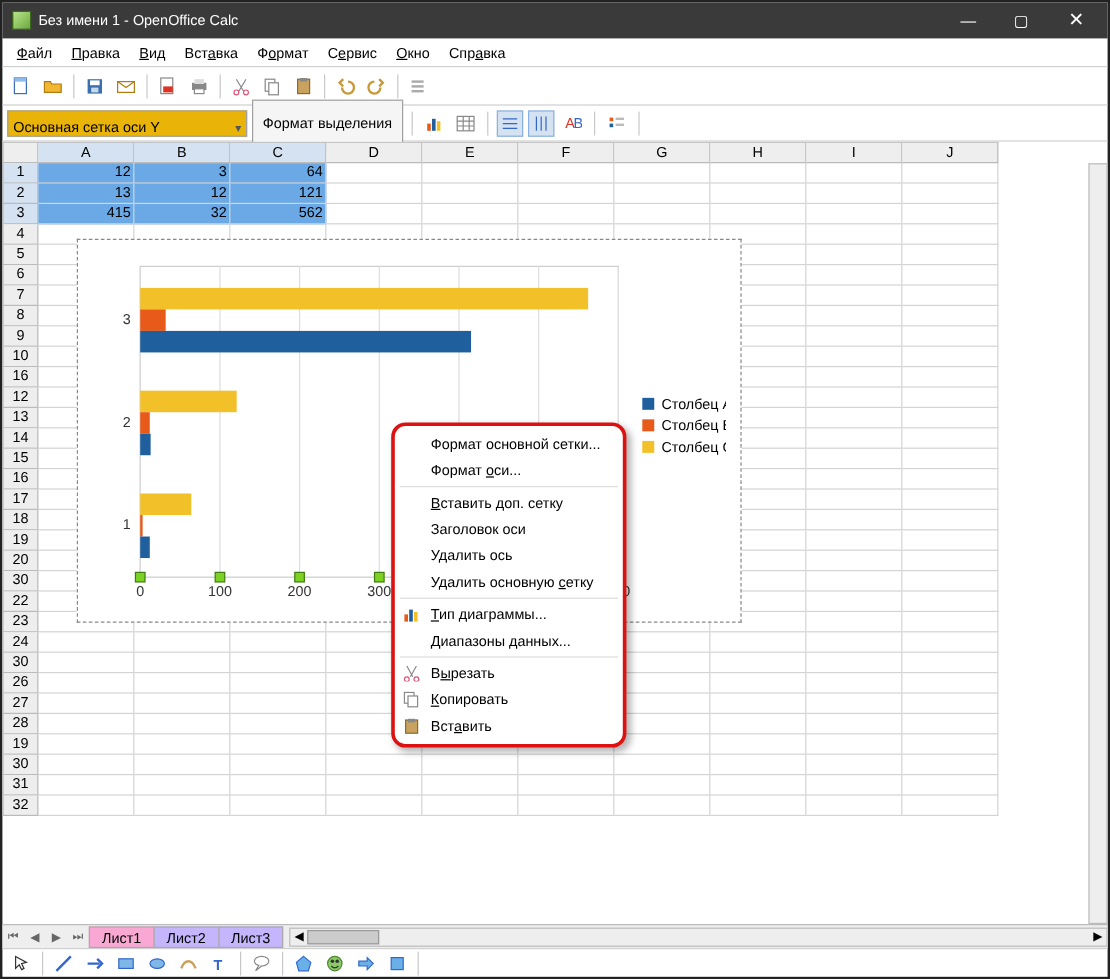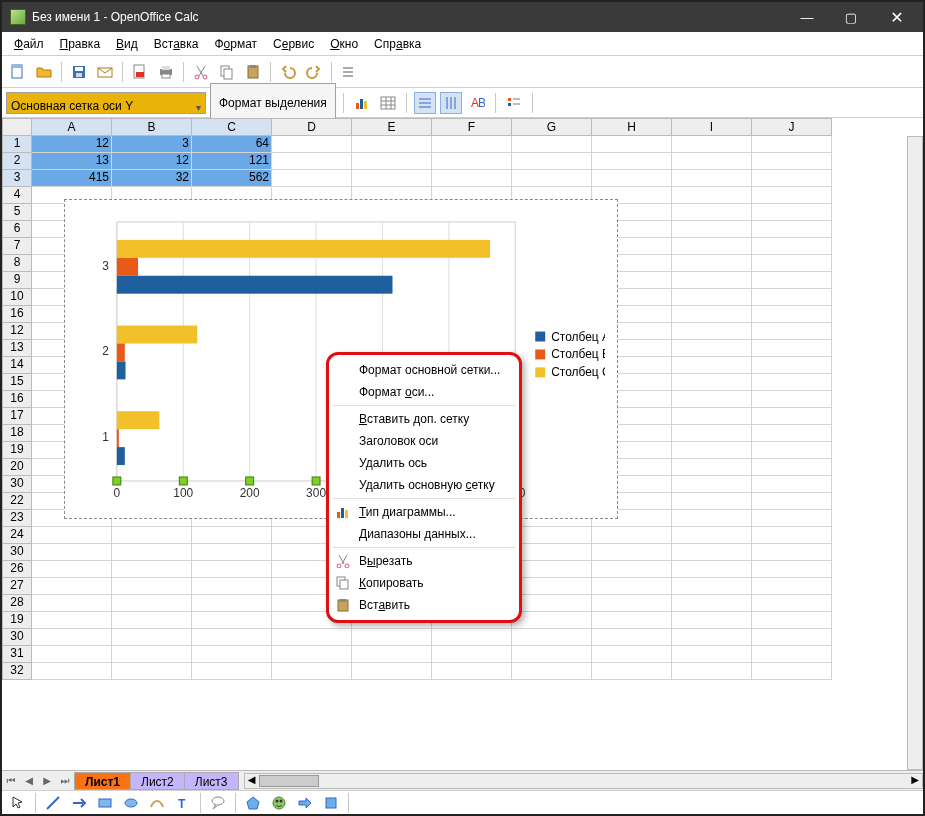--- a/index.html
+++ b/index.html
@@ -38,21 +38,21 @@
 .chartobj{position:absolute;left:62px;top:81px;width:554px;height:320px;background:#fff;border:1px dashed #888}
 .chartcanvas{position:absolute;left:12px;top:12px;right:12px;bottom:12px}
 .ctxmenu{position:absolute;left:326px;top:352px;width:196px;background:#fff;border:3px solid #d11;border-radius:12px;box-shadow:3px 3px 6px rgba(0,0,0,.3);padding:4px 0}
 .ctxmenu .mi{height:22px;display:flex;align-items:center;padding:0 10px 0 30px;position:relative}
 .ctxmenu .mi .mico{position:absolute;left:6px;width:16px;height:16px;display:flex;align-items:center;justify-content:center}
 .ctxmenu .msep{height:1px;background:#ddd;margin:2px 4px}
 .ctxmenu u{text-decoration:underline}
 .tabs{height:20px;display:flex;align-items:center;border-top:1px solid #bbb;background:#eee}
 .tabnav{width:18px;height:18px;display:flex;align-items:center;justify-content:center;color:#666;font-size:10px}
 .tab{padding:0 10px;height:18px;line-height:18px;border:1px solid #aaa;background:#c4b5fd;margin-right:-1px}
-.tab.active{background:#f97316;font-weight:bold}
+.tab.active{background:#f9a8d4;font-weight:normal}
 .hscroll{flex:1;height:16px;background:#eee;border:1px solid #bbb;margin-left:6px;position:relative}
 .hscroll .thumb{position:absolute;left:14px;top:1px;width:60px;height:12px;background:#ccc;border:1px solid #999}
 .hscroll .ar{position:absolute;top:0;width:14px;height:14px;text-align:center;font-size:10px}
 .drawbar{height:24px;border-top:1px solid #d0d0d0;display:flex;align-items:center;padding:0 4px;gap:2px}
 .status{height:22px;border-top:1px solid #d0d0d0;display:flex;align-items:center;padding:0 6px;background:#f3f3f3}
 .status .sr{margin-left:auto;color:#888}
 .vscroll{position:absolute;right:0;top:18px;width:16px;bottom:0;background:#eee;border:1px solid #bbb}
 </style>
 </head>
 <body>

